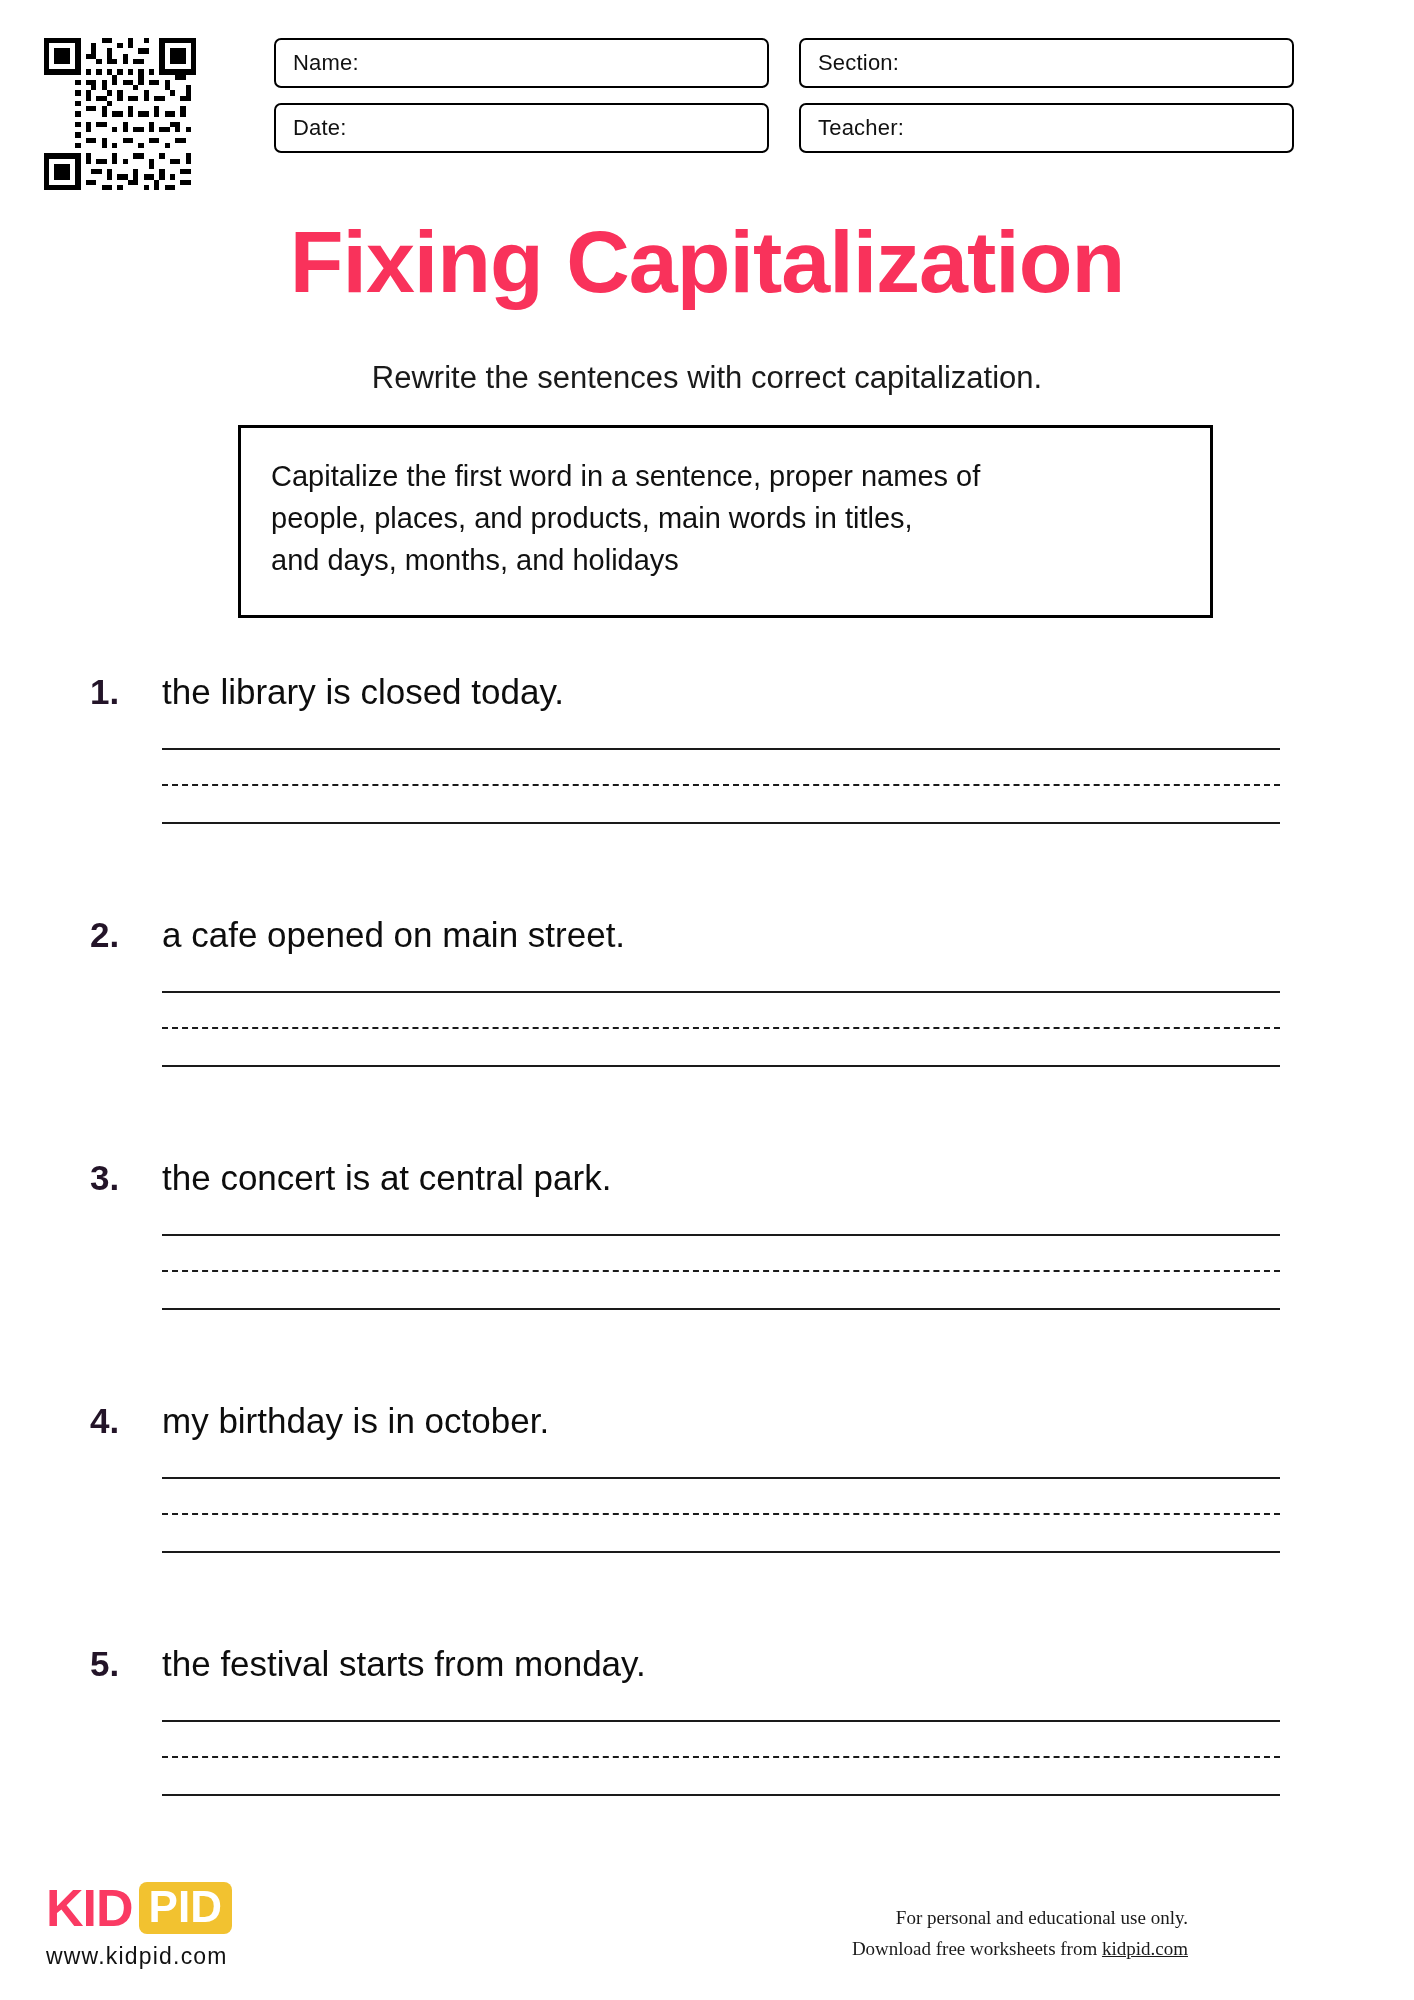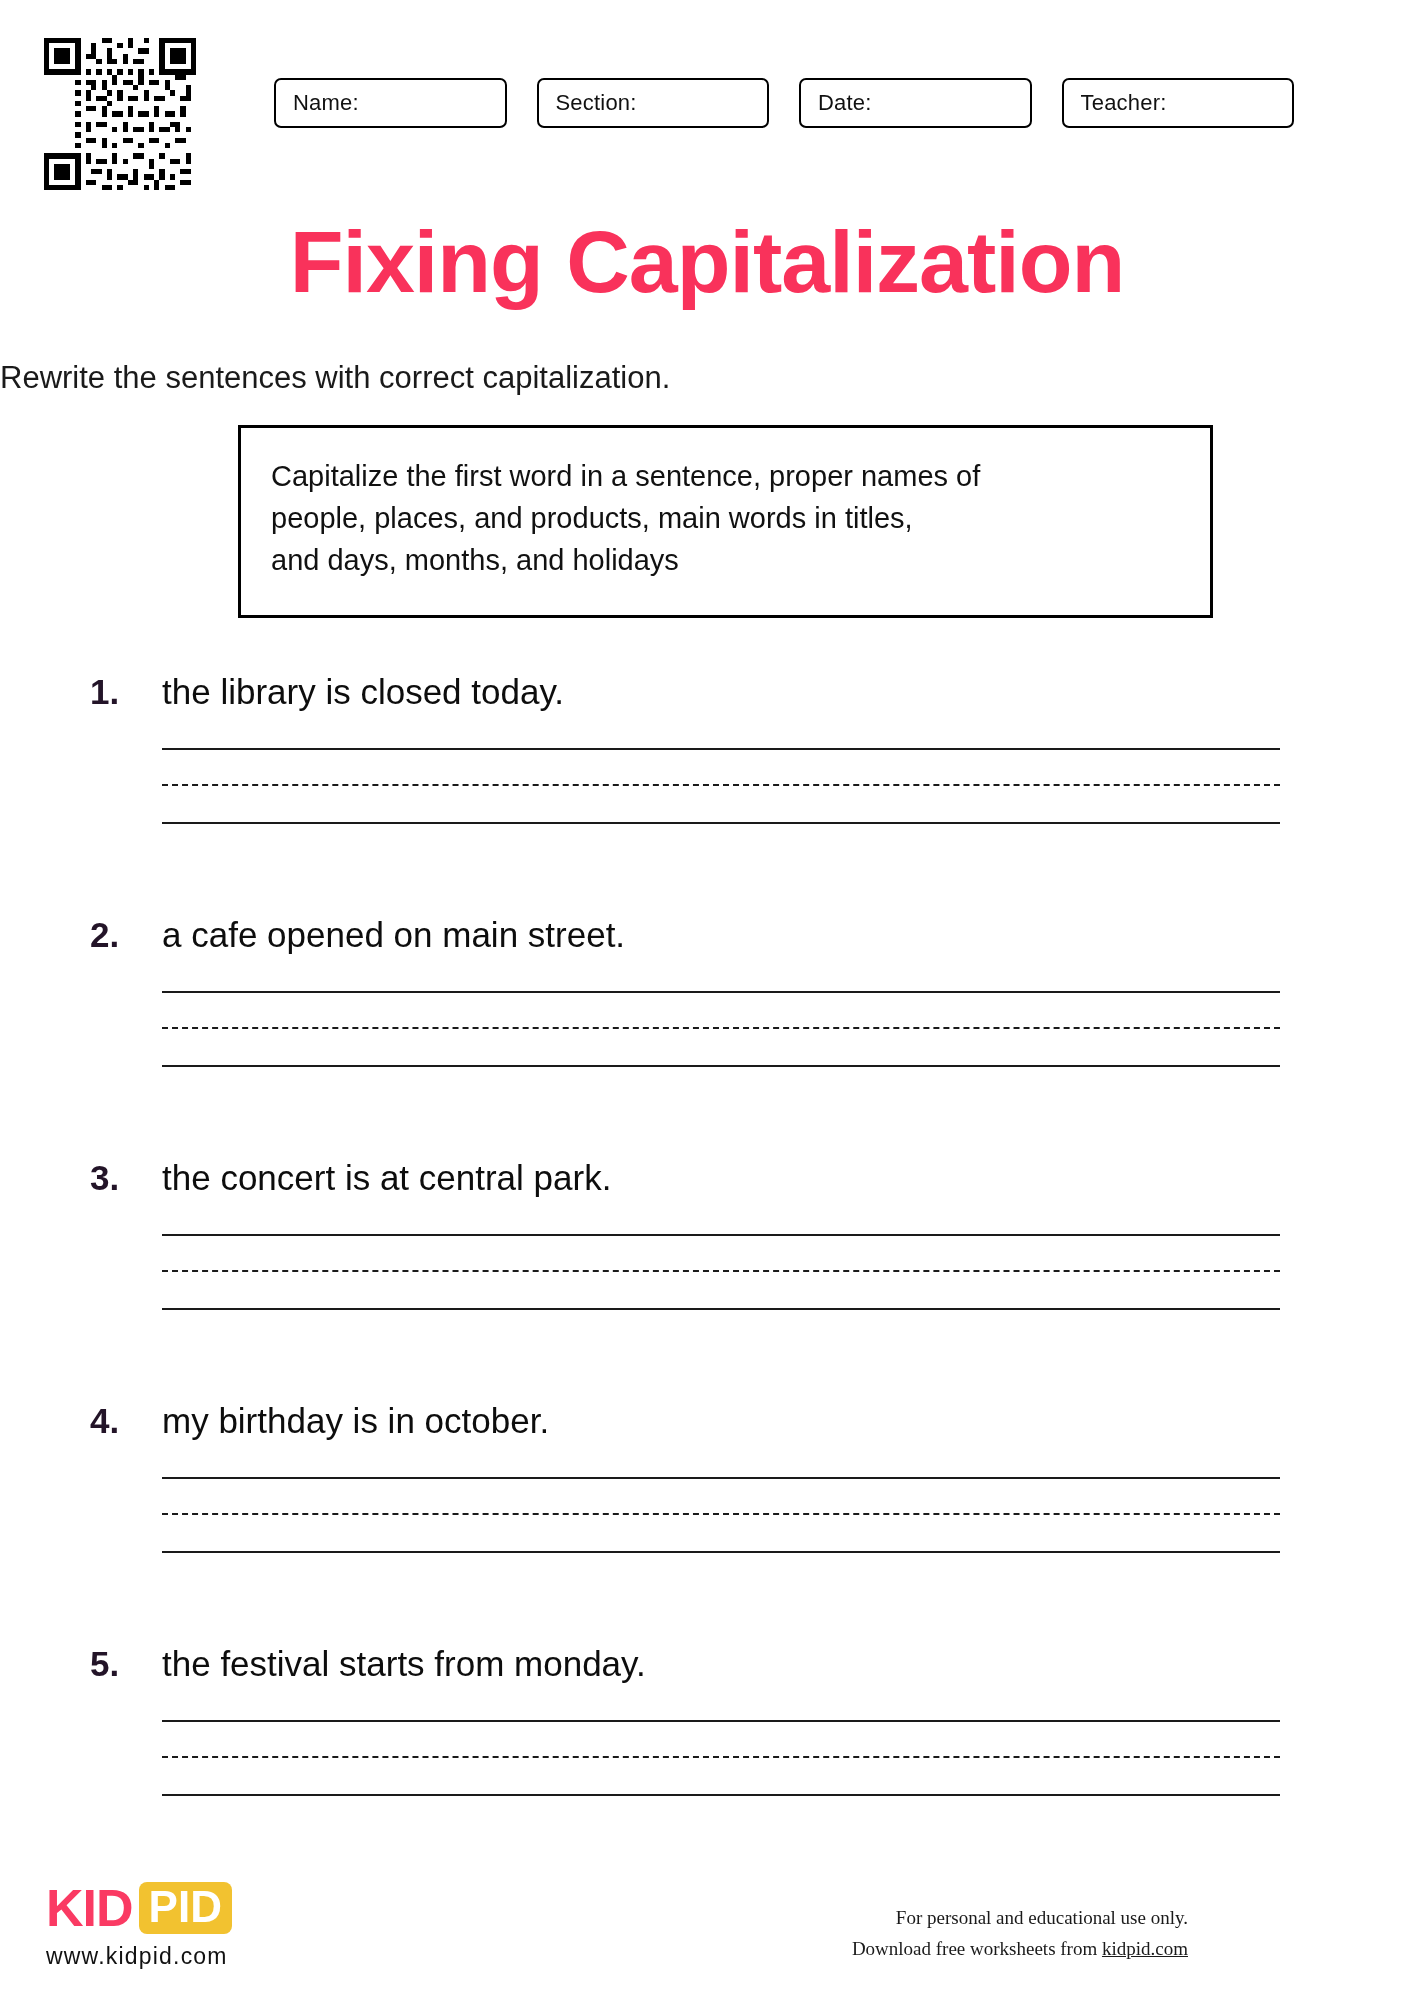--- a/index.html
+++ b/index.html
@@ -37,25 +37,24 @@
   }
   .qr-code {
     width: 152px;
     height: 152px;
     display: block;
   }
   .fields {
     flex: 1 1 auto;
     margin-left: 50px;
     display: grid;
-    grid-template-columns: 1fr 1fr 1fr 1fr;
+    grid-template-columns: 1fr 1fr;
     grid-template-rows: 1fr 1fr;
     column-gap: 30px;
     row-gap: 15px;
-    margin-top: 40px;
   }
   .field-box {
     border: 2.5px solid #000;
     border-radius: 7px;
     height: 50px;
     display: flex;
     align-items: center;
     padding-left: 17px;
     background: #fff;
   }
@@ -79,20 +78,21 @@
     line-height: 1;
     color: #f9325b;
     font-family: "Liberation Sans", sans-serif;
   }
 
   .subtitle {
     position: absolute;
     top: 360px;
     left: 0;
     width: 1414px;
+    text-align: center;
     font-size: 31px;
     color: #1a1a1a;
     font-family: "Liberation Sans", sans-serif;
   }
 
   
   .rules-box {
     position: absolute;
     top: 425px;
     left: 238px;

